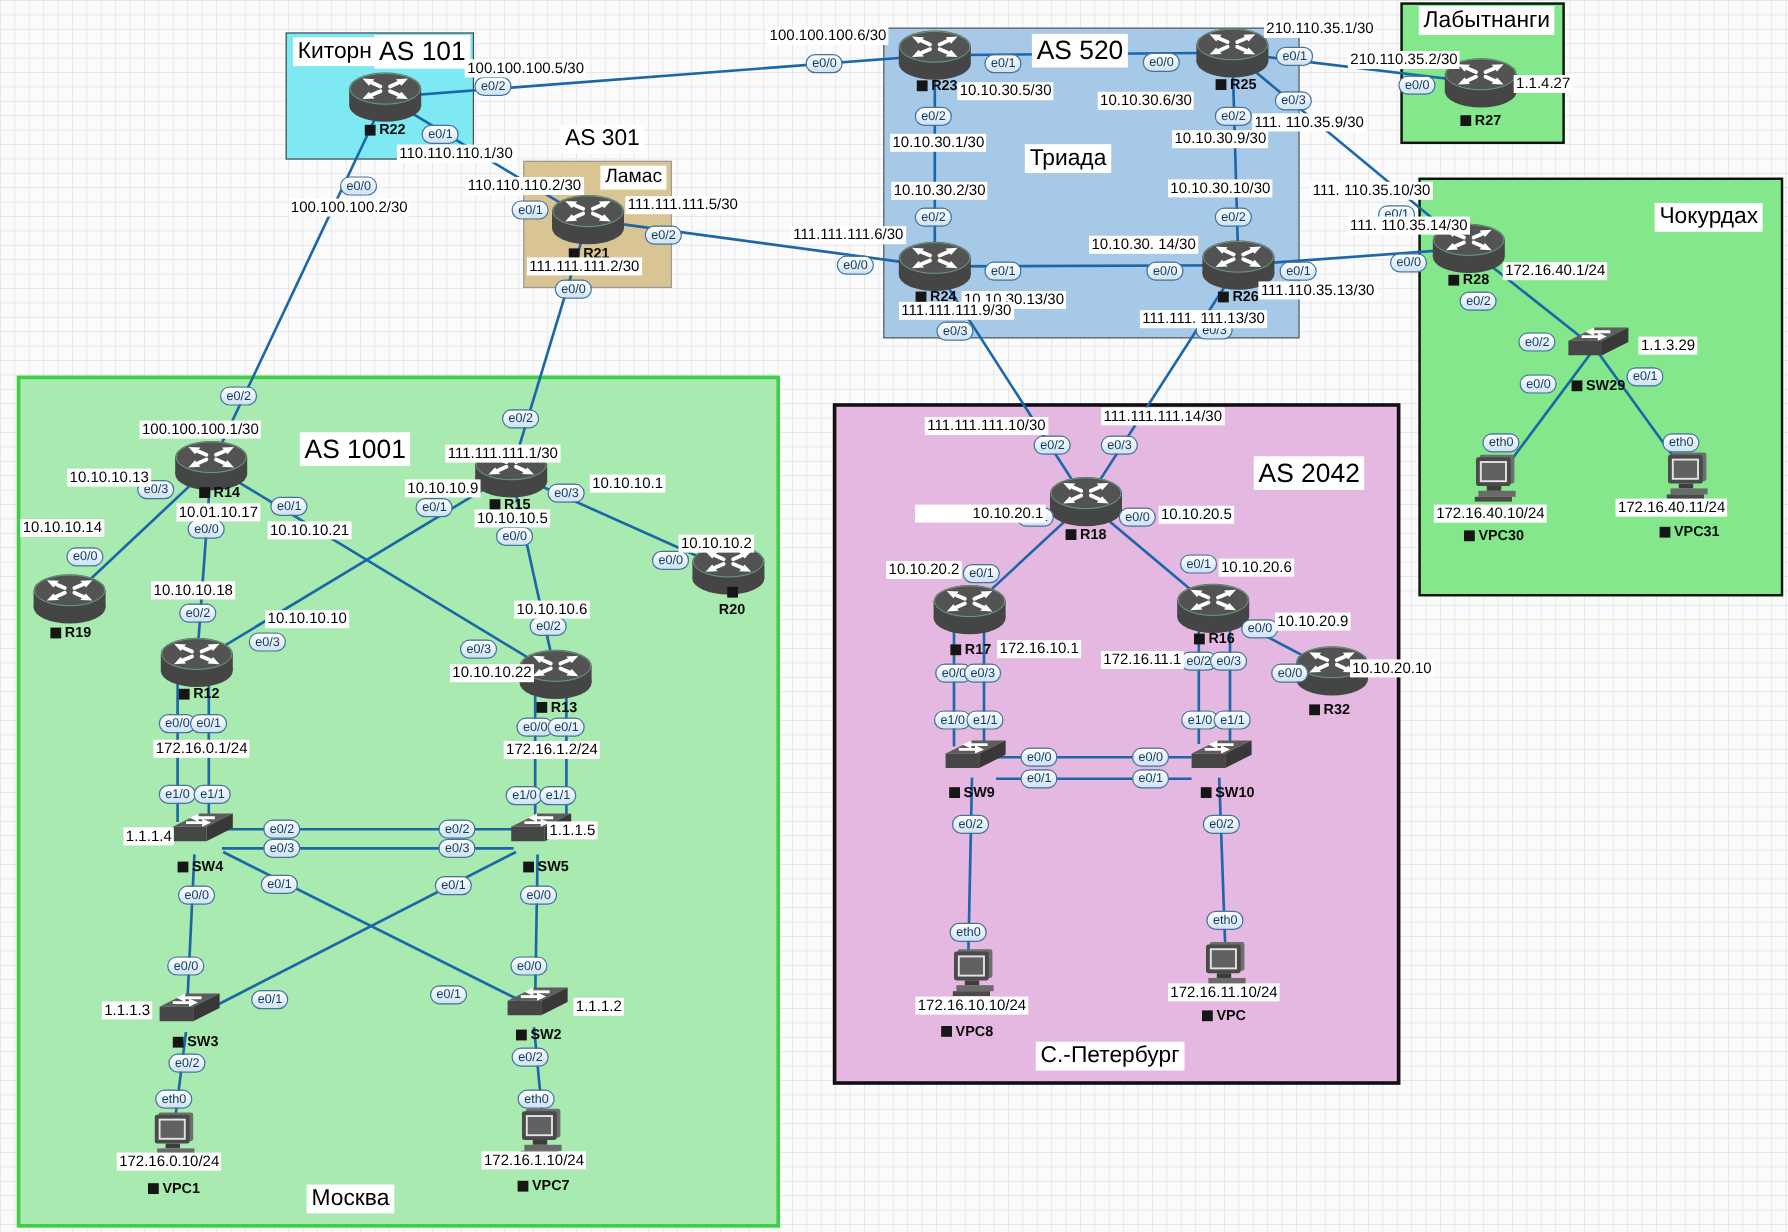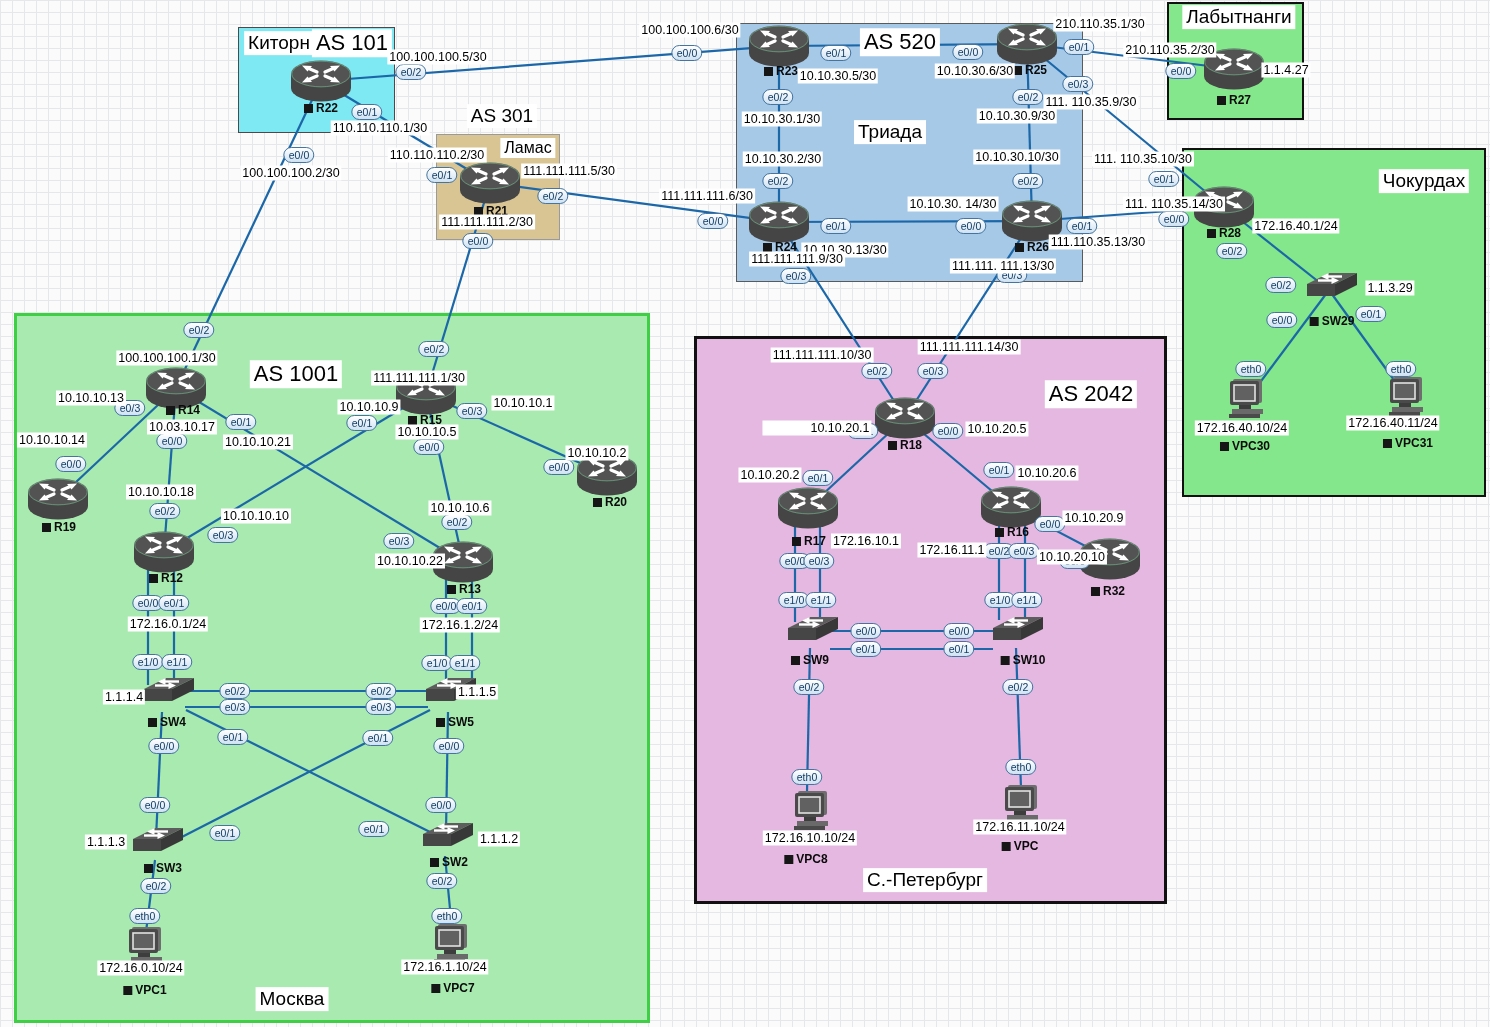--- a/index.html
+++ b/index.html
@@ -387,21 +387,21 @@
           <line x1="20" y1="10" x2="27" y2="13"></line>
           <line x1="42" y1="20" x2="35" y2="17"></line>
         </g>
         <g fill="#fff">
           <polygon points="12,23.5 22,23 17.5,17.5"></polygon>
           <polygon points="50,6.5 40,7 44.5,12.5"></polygon>
           <polygon points="12,6.5 22,7 17.5,12.5"></polygon>
           <polygon points="50,23.5 40,23 44.5,17.5"></polygon>
         </g>
       </svg></div>
-    <div class="devname" style="left: 610px; top: 502px;">
+    <div class="devname" style="left: 610px; top: 502px; flex-direction: column;">
       <span class="sq"></span>
       <span>R20</span>
     </div>
     <div class="node" style="left: 133px; top: 530px; width: 62px; height: 44px;"><svg width="62" height="44" viewBox="0 0 62 44">
         <ellipse cx="31" cy="29" rx="30" ry="13.5" fill="#454545"></ellipse>
         <rect x="1" y="15" width="60" height="14" fill="#454545"></rect>
         <ellipse cx="31" cy="15" rx="30" ry="13.5" fill="#535353"></ellipse>
         <ellipse cx="31" cy="15" rx="29.2" ry="12.8" fill="none" stroke="#7bd9a0" stroke-width="0.7" opacity="0.65"></ellipse>
         <g stroke="#fff" stroke-width="3.2" stroke-linecap="round">
           <line x1="20" y1="20" x2="27" y2="17"></line>
@@ -788,45 +788,45 @@
     <div class="ip" style="left: 690px; top: 30px;">100.100.100.6/30</div>
     <div class="ip" style="left: 380px; top: 128px;">110.110.110.1/30</div>
     <div class="ip" style="left: 437px; top: 155px;">110.110.110.2/30</div>
     <div class="ip" style="left: 291px; top: 173px;">100.100.100.2/30</div>
     <div class="ip" style="left: 569px; top: 171px;">111.111.111.5/30</div>
     <div class="ip" style="left: 707px; top: 196px;">111.111.111.6/30</div>
     <div class="ip" style="left: 487px; top: 222px;">111.111.111.2/30</div>
     <div class="ip" style="left: 419px; top: 362px; margin-top: 16px;">111.111.111.1/30</div>
     <div class="ip" style="left: 167px; top: 358px;">100.100.100.1/30</div>
     <div class="ip" style="left: 838px; top: 76px;">10.10.30.5/30</div>
-    <div class="ip" style="left: 955px; top: 71px; margin-left: 20px;">10.10.30.6/30</div>
+    <div class="ip" style="left: 955px; top: 84px;">10.10.30.6/30</div>
     <div class="ip" style="left: 782px; top: 119px;">10.10.30.1/30</div>
     <div class="ip" style="left: 783px; top: 159px;">10.10.30.2/30</div>
     <div class="ip" style="left: 1017px; top: 116px;">10.10.30.9/30</div>
     <div class="ip" style="left: 1017px; top: 157px;">10.10.30.10/30</div>
     <div class="ip" style="left: 845px; top: 207px; margin-top: 43px;">10.10.30.13/30</div>
     <div class="ip" style="left: 953px; top: 204px;">10.10.30. 14/30</div>
     <div class="ip" style="left: 1100px; top: 24px;">210.110.35.1/30</div>
     <div class="ip" style="left: 1170px; top: 50px;">210.110.35.2/30</div>
     <div class="ip" style="left: 1286px; top: 70px;">1.1.4.27</div>
     <div class="ip" style="left: 1091px; top: 102px;">111. 110.35.9/30</div>
     <div class="ip" style="left: 1143px; top: 159px;">111. 110.35.10/30</div>
     <div class="ip" style="left: 1098px; top: 242px;">111.110.35.13/30</div>
-    <div class="ip" style="left: 1174px; top: 204px; text-align: center;">111. 110.35.14/30</div>
+    <div class="ip" style="left: 1174px; top: 188px; text-align: center;">111. 110.35.14/30</div>
     <div class="ip" style="left: 797px; top: 259px;">111.111.111.9/30</div>
     <div class="ip" style="left: 1003px; top: 266px;">111.111. 111.13/30</div>
     <div class="ip" style="left: 1296px; top: 226px;">172.16.40.1/24</div>
     <div class="ip" style="left: 1390px; top: 288px;">1.1.3.29</div>
     <div class="ip" style="left: 1242px; top: 428px;">172.16.40.10/24</div>
     <div class="ip" style="left: 1393px; top: 423px;">172.16.40.11/24</div>
     <div class="ip" style="left: 822px; top: 355px;">111.111.111.10/30</div>
     <div class="ip" style="left: 969px; top: 347px;">111.111.111.14/30</div>
     <div class="ip" style="left: 91px; top: 398px;">10.10.10.13</div>
     <div class="ip" style="left: 52px; top: 440px;">10.10.10.14</div>
-    <div class="ip" style="left: 182px; top: 427px;">10.03.10.17</div>
+    <div class="ip" style="left: 182px; top: 427px;">10.01.10.17</div>
     <div class="ip" style="left: 258px; top: 442px;">10.10.10.21</div>
     <div class="ip" style="left: 369px; top: 407px;">10.10.10.9</div>
     <div class="ip" style="left: 427px; top: 432px;">10.10.10.5</div>
     <div class="ip" style="left: 523px; top: 403px;">10.10.10.1</div>
     <div class="ip" style="left: 597px; top: 453px;">10.10.10.2</div>
     <div class="ip" style="left: 161px; top: 492px;">10.10.10.18</div>
     <div class="ip" style="left: 256px; top: 516px;">10.10.10.10</div>
     <div class="ip" style="left: 460px; top: 508px;">10.10.10.6</div>
     <div class="ip" style="left: 410px; top: 561px;">10.10.10.22</div>
     <div class="ip" style="left: 168px; top: 624px;">172.16.0.1/24</div>
@@ -835,18 +835,18 @@
     <div class="ip" style="left: 477px; top: 692px;">1.1.1.5</div>
     <div class="ip" style="left: 106px; top: 842px;">1.1.1.3</div>
     <div class="ip" style="left: 499px; top: 839px;">1.1.1.2</div>
     <div class="ip" style="left: 141px; top: 968px;">172.16.0.10/24</div>
     <div class="ip" style="left: 445px; top: 967px;">172.16.1.10/24</div>
     <div class="ip" style="left: 817px; top: 428px; padding-left: 48px;">10.10.20.1</div>
     <div class="ip" style="left: 997px; top: 429px;">10.10.20.5</div>
     <div class="ip" style="left: 770px; top: 475px;">10.10.20.2</div>
     <div class="ip" style="left: 1047px; top: 473px;">10.10.20.6</div>
     <div class="ip" style="left: 1094px; top: 518px;">10.10.20.9</div>
-    <div class="ip" style="left: 1072px; top: 557px;">10.10.20.10</div>
+    <div class="ip" style="left: 1160px; top: 557px;">10.10.20.10</div>
     <div class="ip" style="left: 866px; top: 541px;">172.16.10.1</div>
     <div class="ip" style="left: 952px; top: 550px;">172.16.11.1</div>
     <div class="ip" style="left: 810px; top: 838px;">172.16.10.10/24</div>
     <div class="ip" style="left: 1020px; top: 827px;">172.16.11.10/24</div>
   </div>
 
 </body></html>

